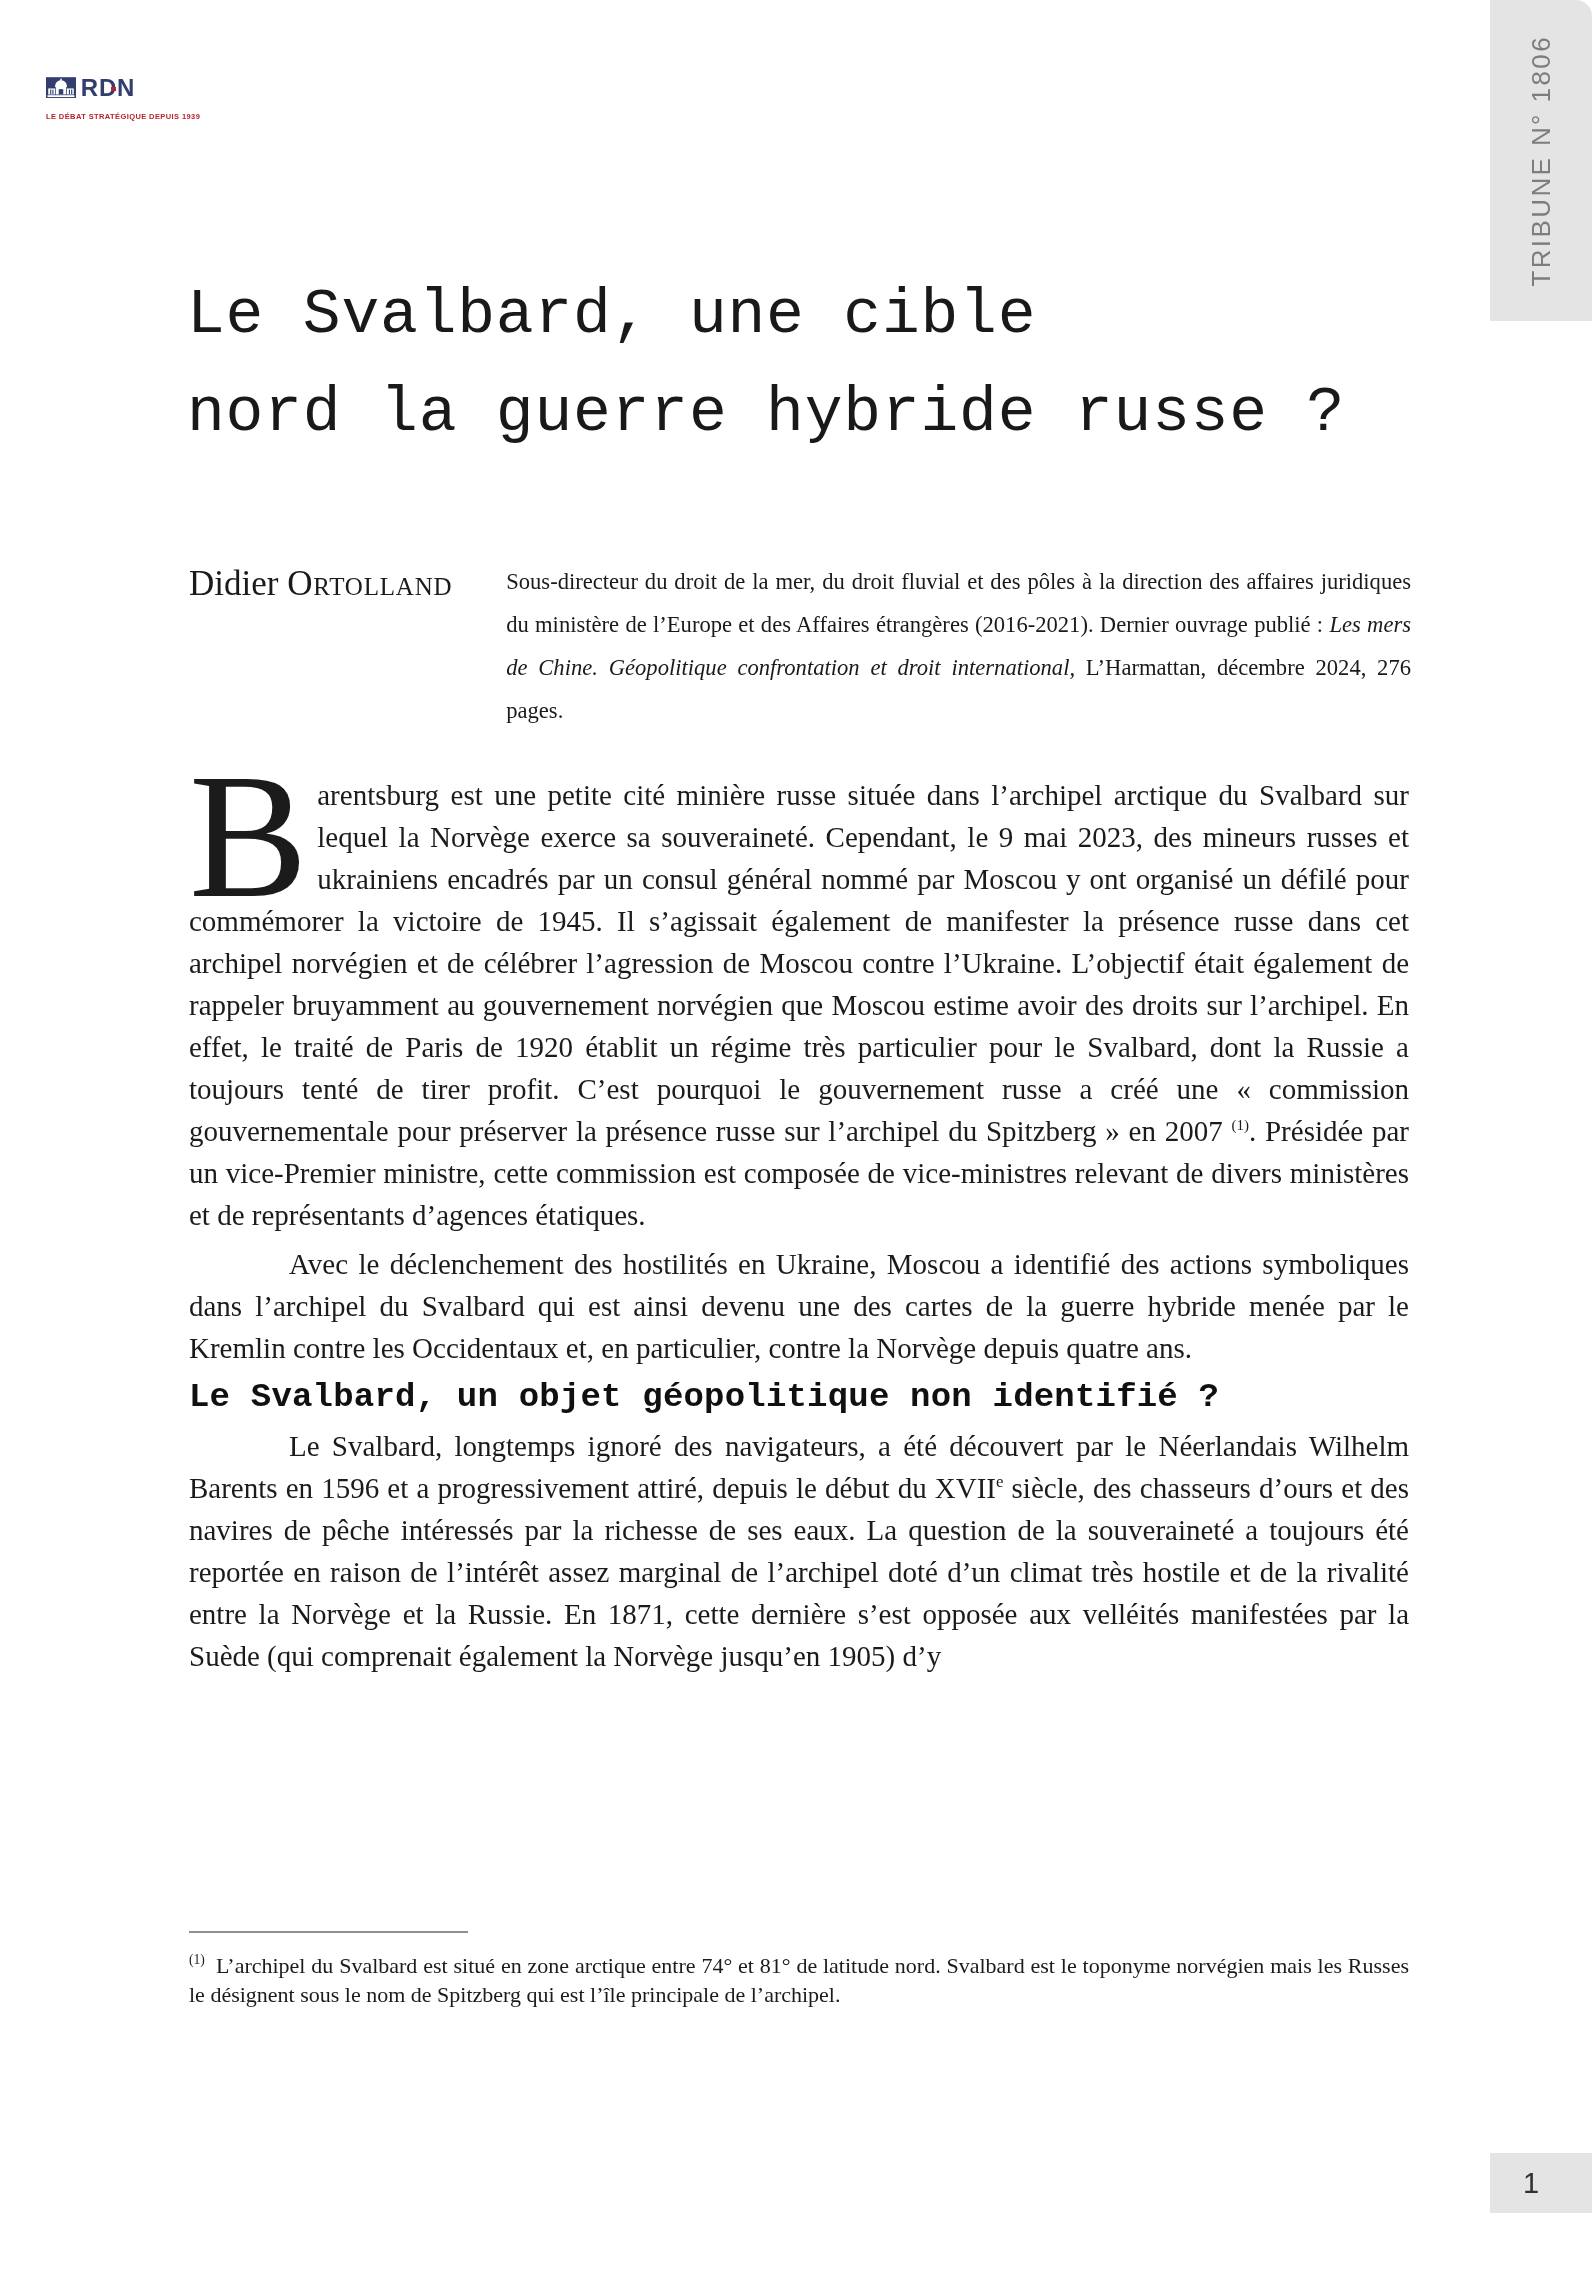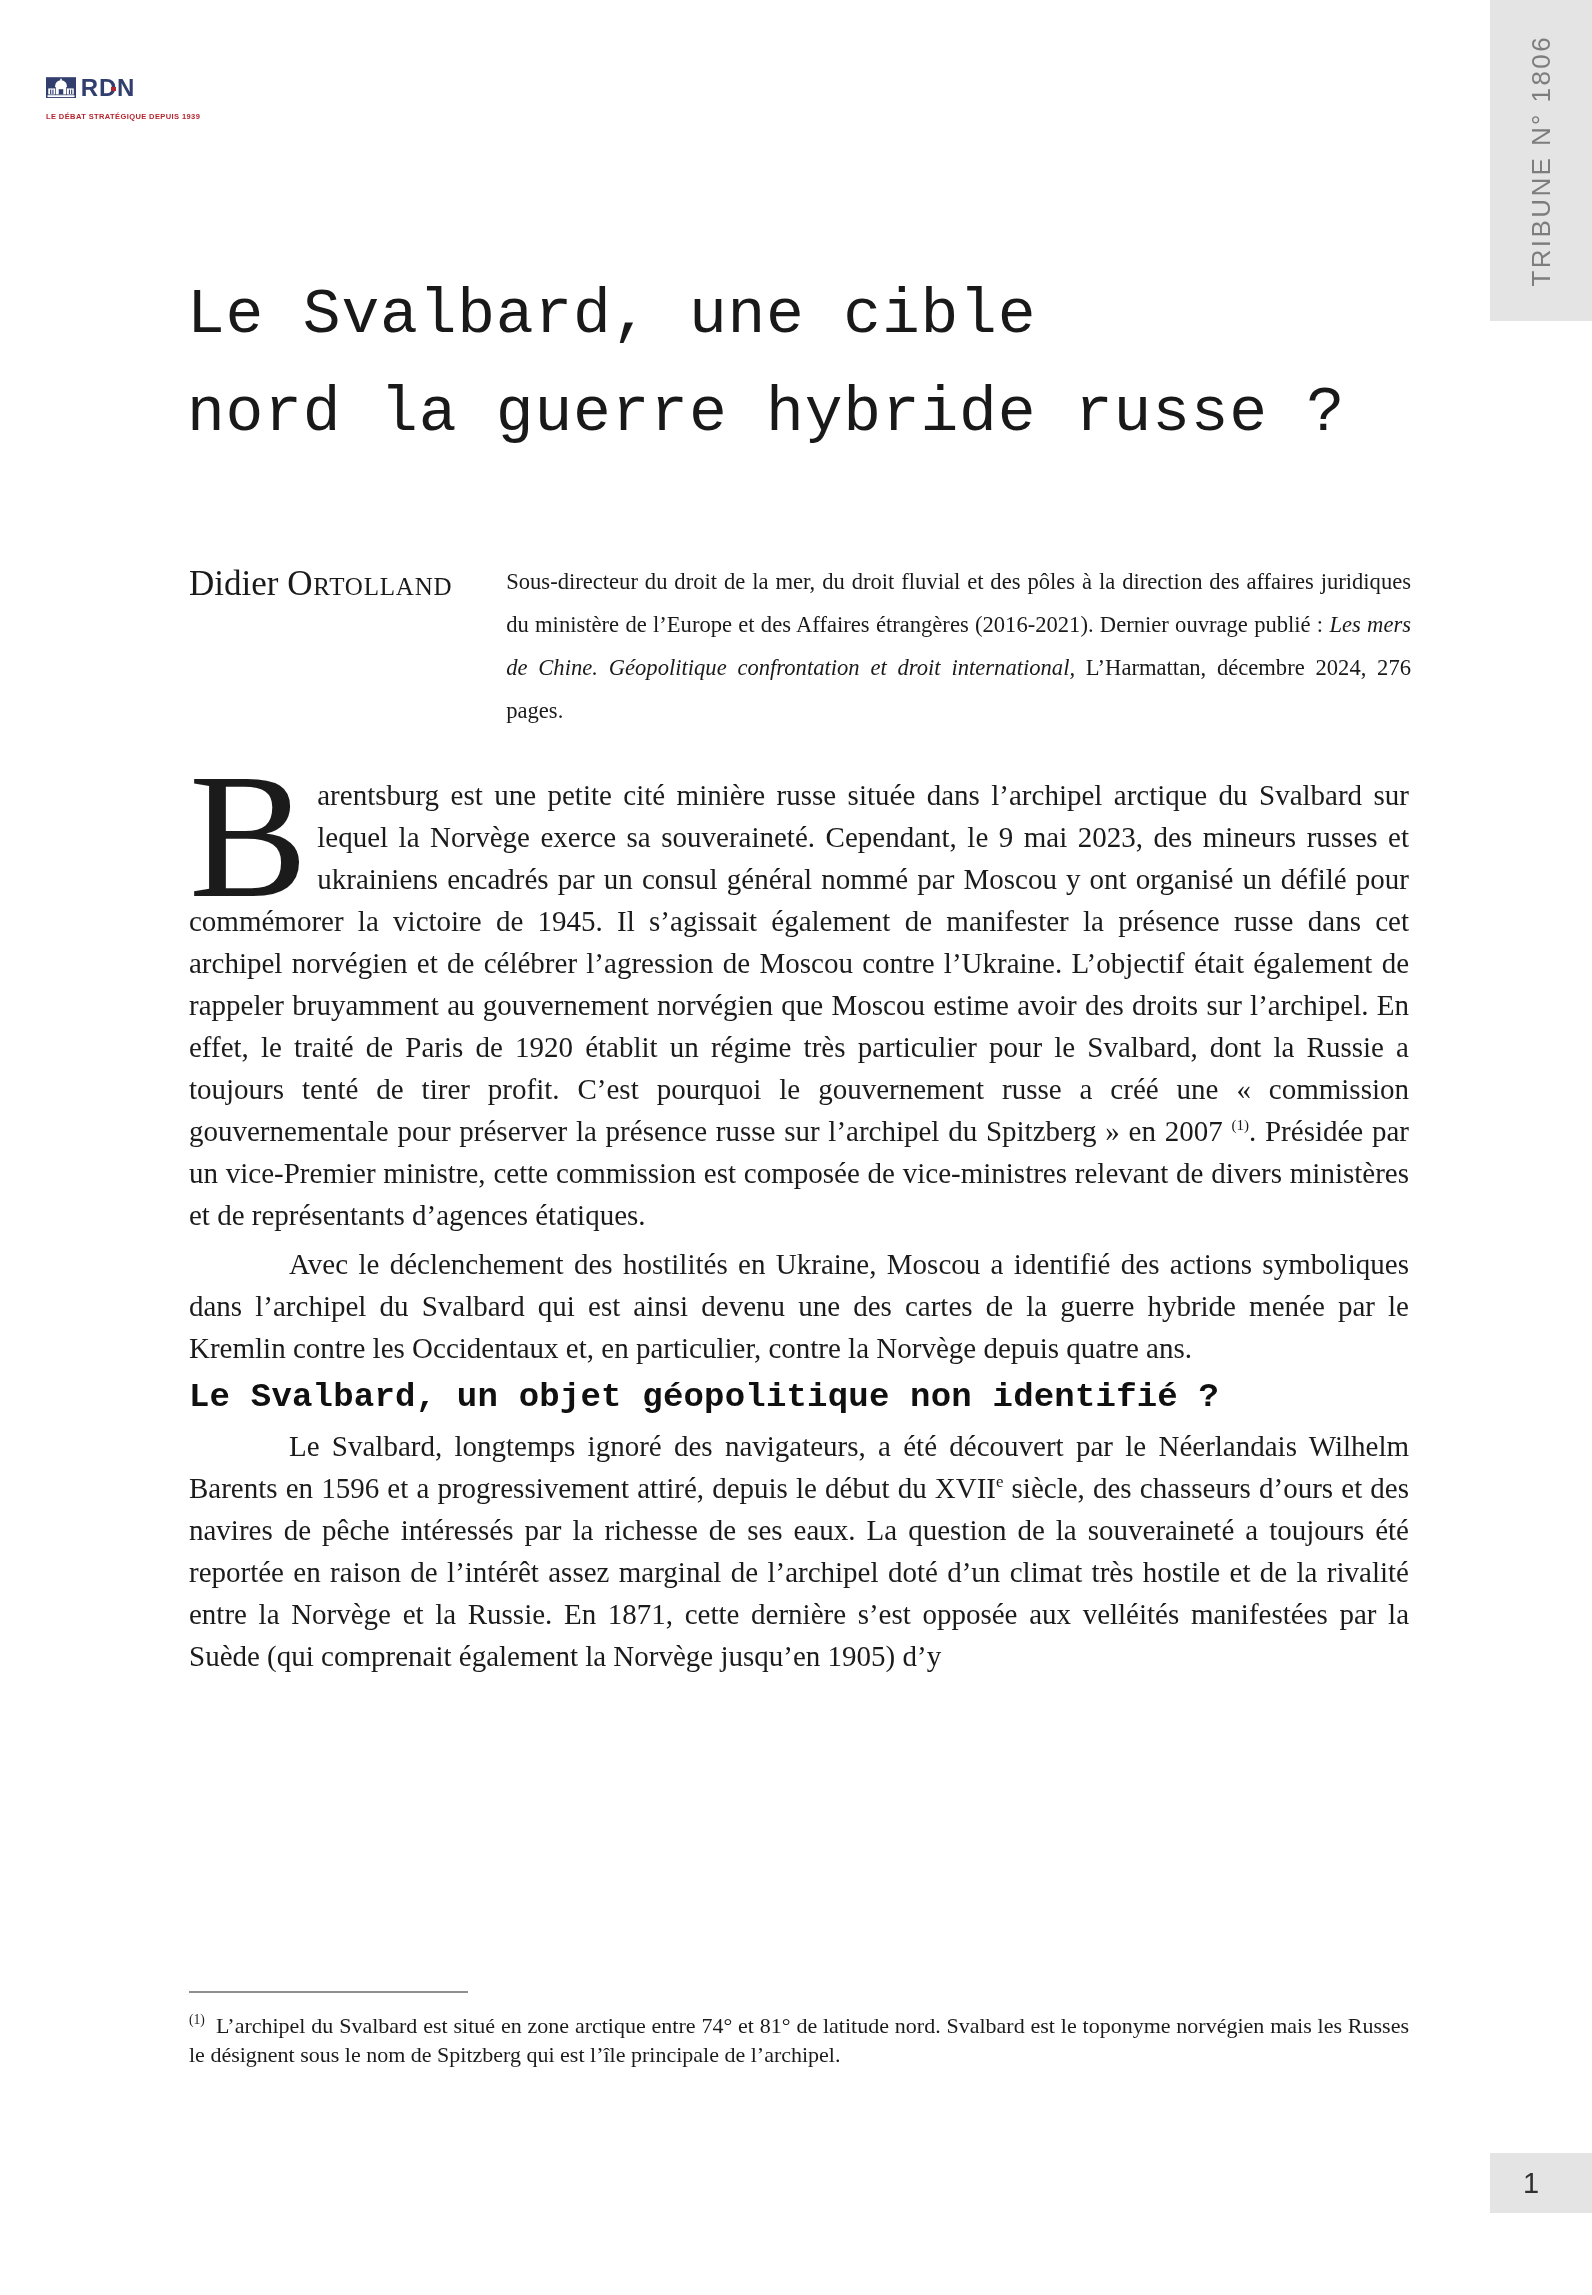--- a/index.html
+++ b/index.html
@@ -3,20 +3,21 @@
 <meta charset="utf-8">
 <style>
   html,body{margin:0;padding:0;background:#ffffff;}
   .page{
     position:relative;
     width:1592px;height:2295px;
     background:#ffffff;
     font-family:"Liberation Serif", serif;
     color:#1b1b1b;
     overflow:hidden;
+    border-radius:16px;
   }
 
   
   .logo{position:absolute;left:46px;top:77px;width:119px;}
   .logo-row{display:flex;align-items:flex-start;}
   .logo-icon{width:30px;height:21.4px;display:block;}
   .logo-brand{
     position:relative;
     font-family:"Liberation Sans", sans-serif;
     font-weight:800;font-size:24px;line-height:21.4px;
@@ -83,21 +84,21 @@
   sup.fn-ref{font-size:0.52em;vertical-align:super;line-height:0;}
   sup.ord{font-size:0.58em;vertical-align:super;line-height:0;}
   .indent{text-indent:100px;}
   .section-heading{
     font-family:Liberation Mono, monospace;
     font-weight:bold;font-size:34px;letter-spacing:0.2px;color:#101010;
     margin:81px 0 46px 0;text-align:left;text-indent:0;
   }
 
   
-  .footnote{position:absolute;left:189px;top:1991px;width:1220px;}
+  .footnote{position:absolute;left:189px;top:1931px;width:1220px;}
   .footnote-rule{width:279px;border-top:2.4px solid #8f8f8f;margin-bottom:17.5px;}
   .footnote-body{
     font-size:22px;line-height:29px;text-align:justify;color:#1b1b1b;
   }
   .footnote-body .ref{font-size:0.62em;vertical-align:super;line-height:0;margin-right:11px;}
 
   
   .footer{
     position:absolute;left:189px;top:2104px;width:1220px;
     text-align:center;font-family:"Liberation Sans", sans-serif;

